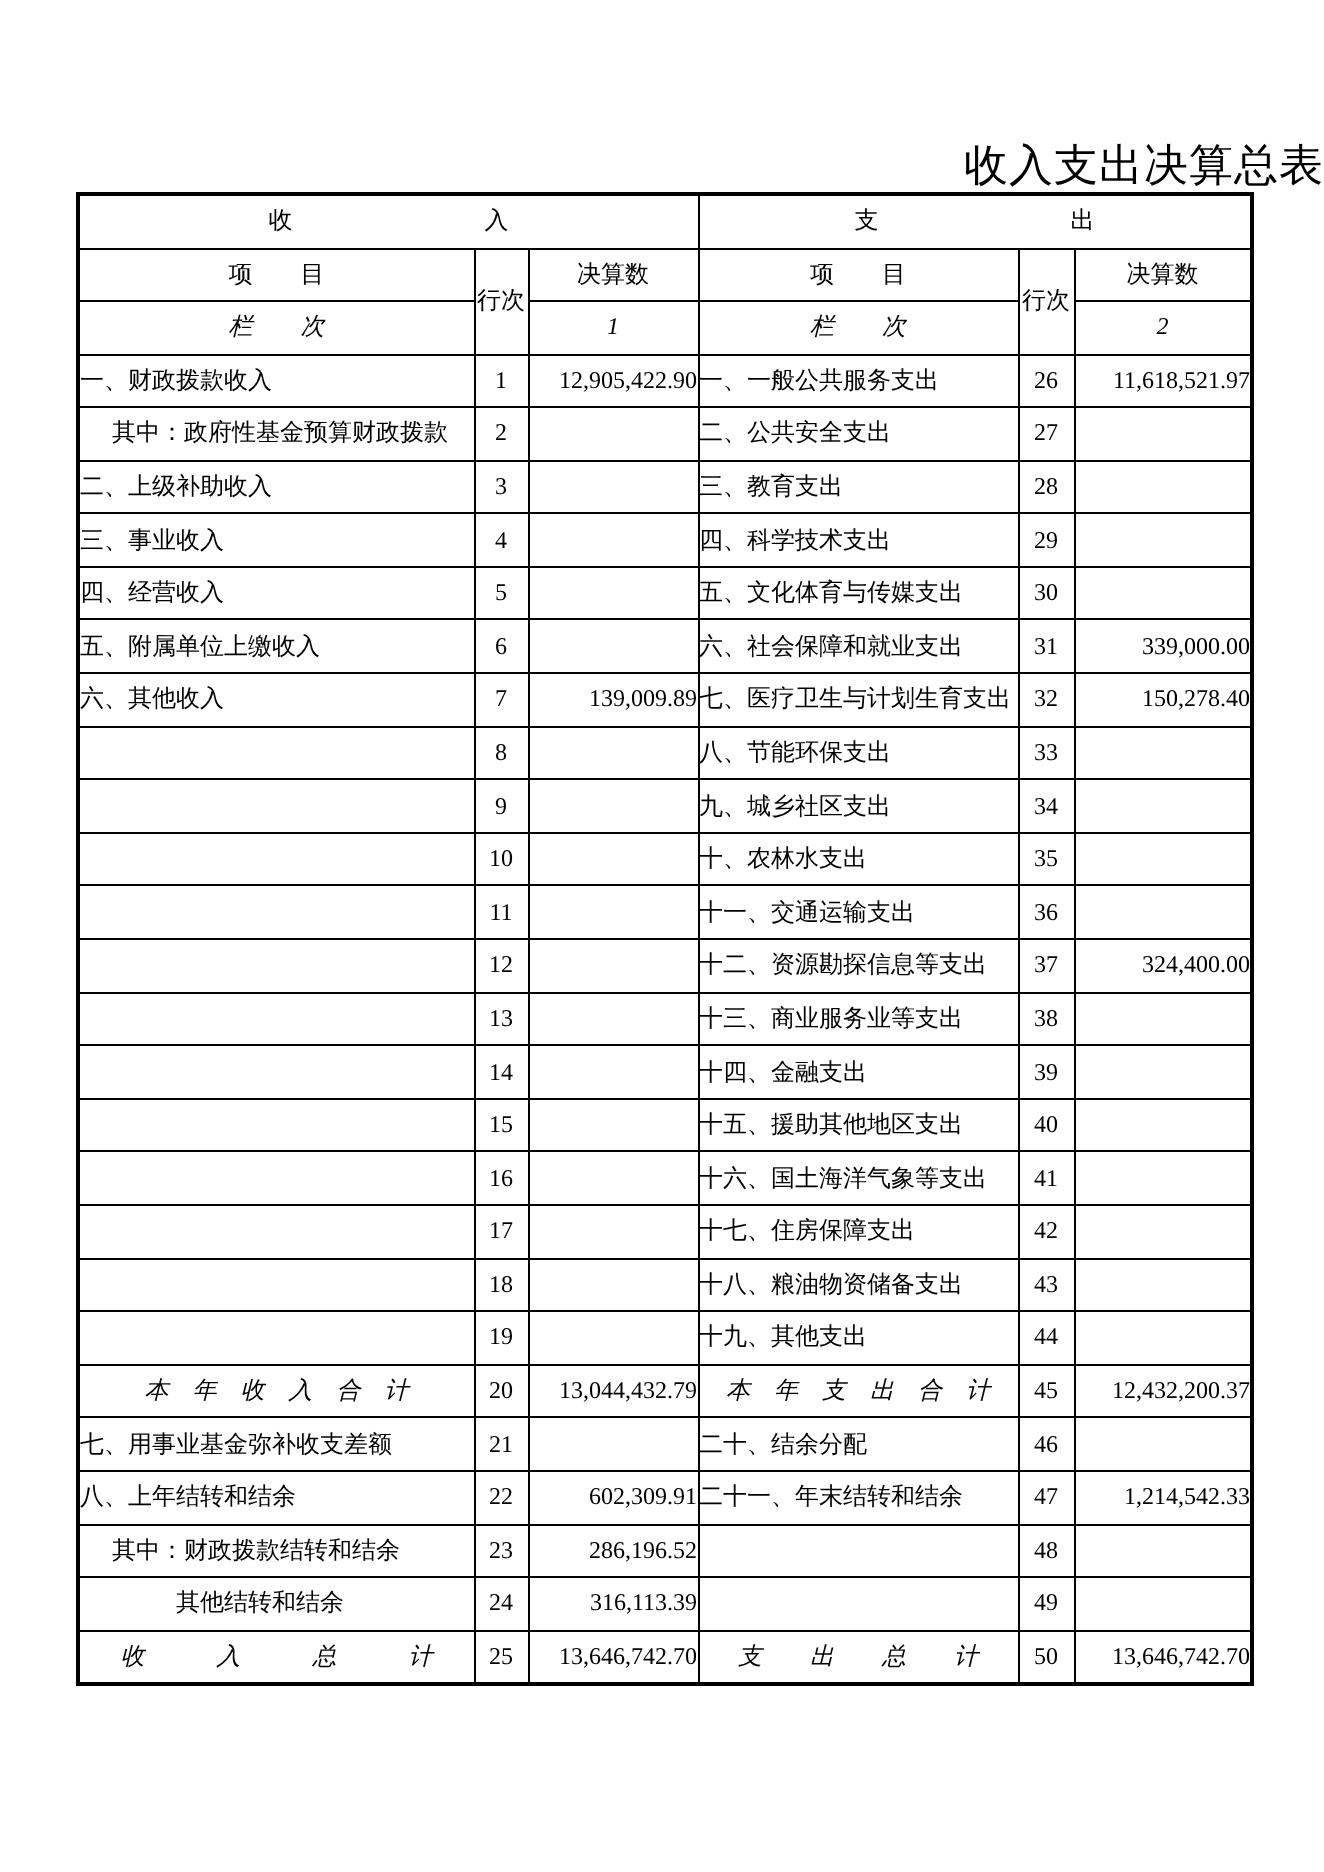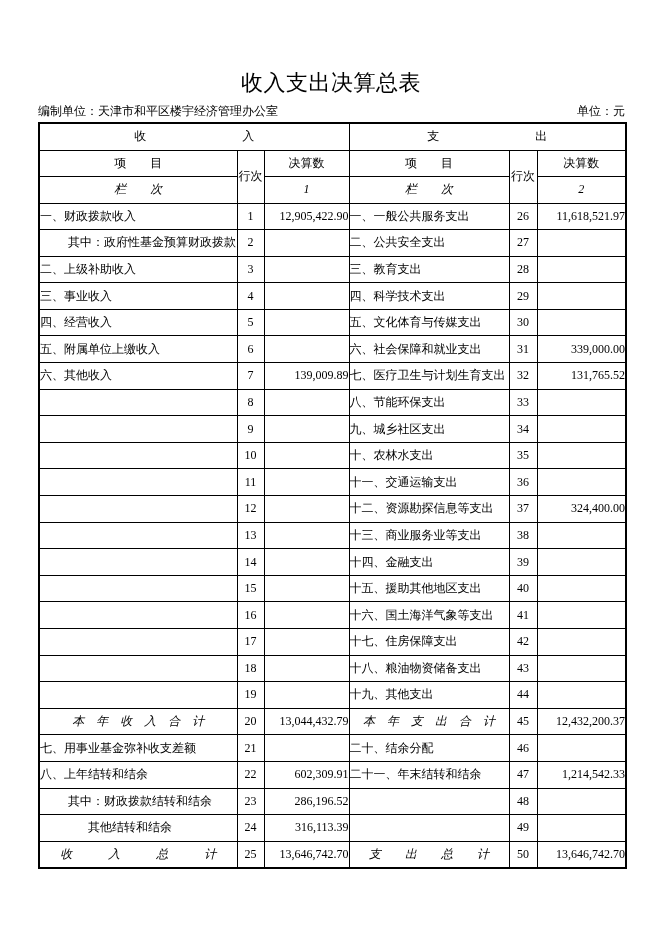--- a/index.html
+++ b/index.html
@@ -15,21 +15,21 @@
     height: 936px;
     background: #ffffff;
     overflow: hidden;
   }
   .title {
     margin: 0;
     padding-top: 70px;
     font-size: 22px;
     line-height: 26px;
     font-weight: 400;
-    text-align: center;
+    text-align: right;
     letter-spacing: 0.5px;
   }
   .meta {
     width: 587px;
     margin: 8px 0 4px 38px;
     display: flex;
     justify-content: space-between;
     align-items: flex-end;
     font-size: 12px;
     line-height: 14px;
@@ -48,37 +48,33 @@
     font-weight: 400;
     overflow: hidden;
     white-space: nowrap;
     vertical-align: middle;
   }
   tr.hr1 th { height: 27px; text-align: center; }
   tr.hr2 th { height: 26px; text-align: center; }
   tr.hr3 th { height: 27px; text-align: center; font-style: italic; }
   tbody td { height: 26.6px; }
   td.item { text-align: left; padding-left: 5px; }
-  td.item.indent1 { padding-left: 28px; }
+  td.item.indent1 { padding-left: 16px; }
   td.item.indent2 { padding-left: 48px; }
   td.item.total6, td.item.total4 { text-align: center; padding-left: 0; font-style: italic; }
   td.line { text-align: center; }
   td.amount { text-align: right; padding-right: 4px; }
 </style>
 </head>
 <body>
 
 <div class="page">
 
   <h1 class="title">收入支出决算总表</h1>
 
-  <div class="meta">
-    <span>编制单位：天津市和平区楼宇经济管理办公室</span>
-    <span>单位：元</span>
-  </div>
 
   <table class="main">
     <colgroup>
       <col style="width:198px">
         <col style="width:27px">
         <col style="width:85px">
       <col style="width:160px">
         <col style="width:28px">
         <col style="width:89px">
     </colgroup>
@@ -150,21 +146,21 @@
           <td class="item normal">六、社会保障和就业支出</td>
           <td class="line">31</td>
           <td class="amount">339,000.00</td>
         </tr>
         <tr>
           <td class="item normal">六、其他收入</td>
           <td class="line">7</td>
           <td class="amount">139,009.89</td>
           <td class="item normal">七、医疗卫生与计划生育支出</td>
           <td class="line">32</td>
-          <td class="amount">131,765.52</td>
+          <td class="amount">150,278.40</td>
         </tr>
         <tr>
           <td class="item normal"></td>
           <td class="line">8</td>
           <td class="amount"></td>
           <td class="item normal">八、节能环保支出</td>
           <td class="line">33</td>
           <td class="amount"></td>
         </tr>
         <tr>

